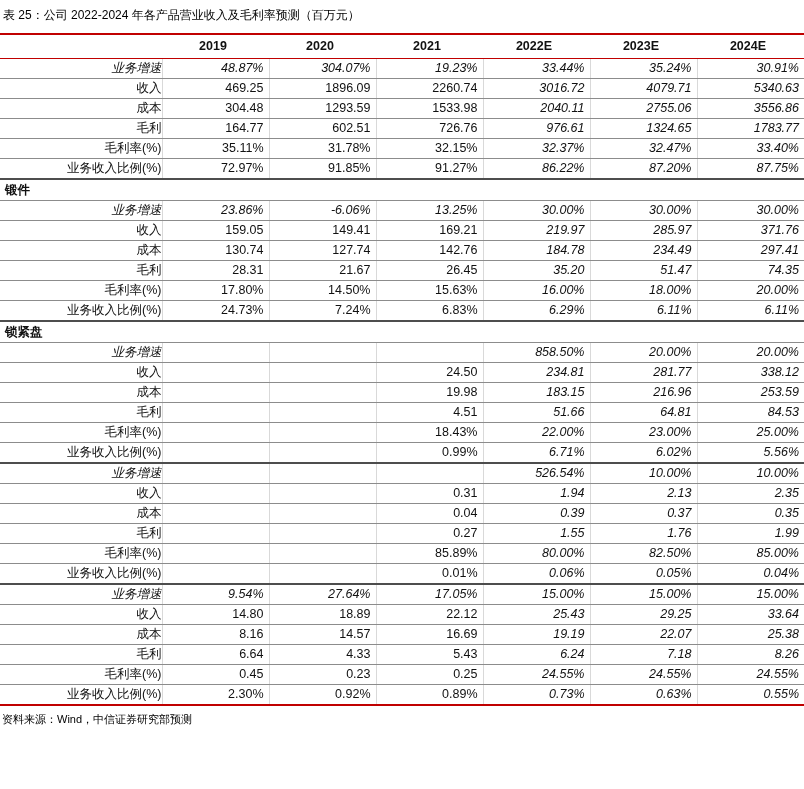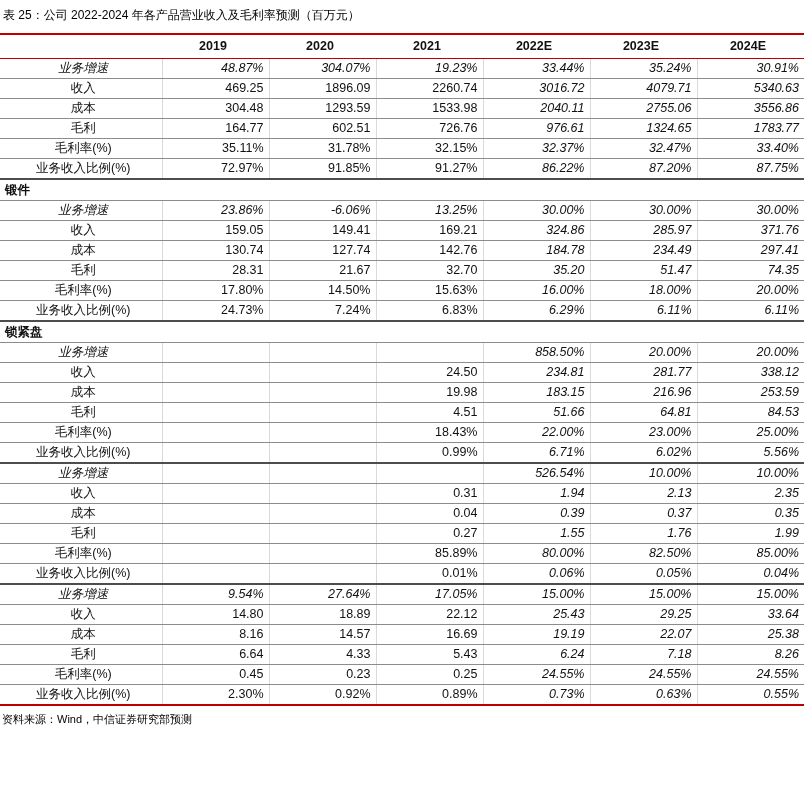--- a/index.html
+++ b/index.html
@@ -41,21 +41,21 @@
     text-align: left;
     padding: 3px 0 2px 5px;
     border-bottom: 1px solid #8c8c8c;
   }
   tr.data-row td {
     border-bottom: 1px solid #8c8c8c;
     padding: 2px 5px 2px 0;
     text-align: right;
   }
   tr.data-row td.lbl {
-    text-align: center;
+    text-align: right;
     padding: 2px 0 2px 5px;
   }
   tr.data-row td:not(:first-child) { border-left: 1px solid #d9d9d9; }
   tr.data-row.last-in-section td { border-bottom: 2px solid #4d4d4d; }
   tr.data-row.table-last td { border-bottom: 2px solid #c00000; }
   .italic { font-style: italic; }
   .source {
     font-size: 11px;
     line-height: 14px;
     padding: 6px 0 0 2px;
@@ -154,38 +154,38 @@
           <td class="val italic">13.25%</td>
           <td class="val italic">30.00%</td>
           <td class="val italic">30.00%</td>
           <td class="val italic">30.00%</td>
         </tr>
         <tr class="data-row">
           <td class="lbl">收入</td>
           <td class="val">159.05</td>
           <td class="val">149.41</td>
           <td class="val">169.21</td>
-          <td class="val italic">324.86</td>
+          <td class="val italic">219.97</td>
           <td class="val italic">285.97</td>
           <td class="val italic">371.76</td>
         </tr>
         <tr class="data-row">
           <td class="lbl">成本</td>
           <td class="val">130.74</td>
           <td class="val">127.74</td>
           <td class="val">142.76</td>
           <td class="val italic">184.78</td>
           <td class="val italic">234.49</td>
           <td class="val italic">297.41</td>
         </tr>
         <tr class="data-row">
           <td class="lbl">毛利</td>
           <td class="val">28.31</td>
           <td class="val">21.67</td>
-          <td class="val">32.70</td>
+          <td class="val">26.45</td>
           <td class="val italic">35.20</td>
           <td class="val italic">51.47</td>
           <td class="val italic">74.35</td>
         </tr>
         <tr class="data-row">
           <td class="lbl">毛利率(%)</td>
           <td class="val">17.80%</td>
           <td class="val">14.50%</td>
           <td class="val">15.63%</td>
           <td class="val italic">16.00%</td>

